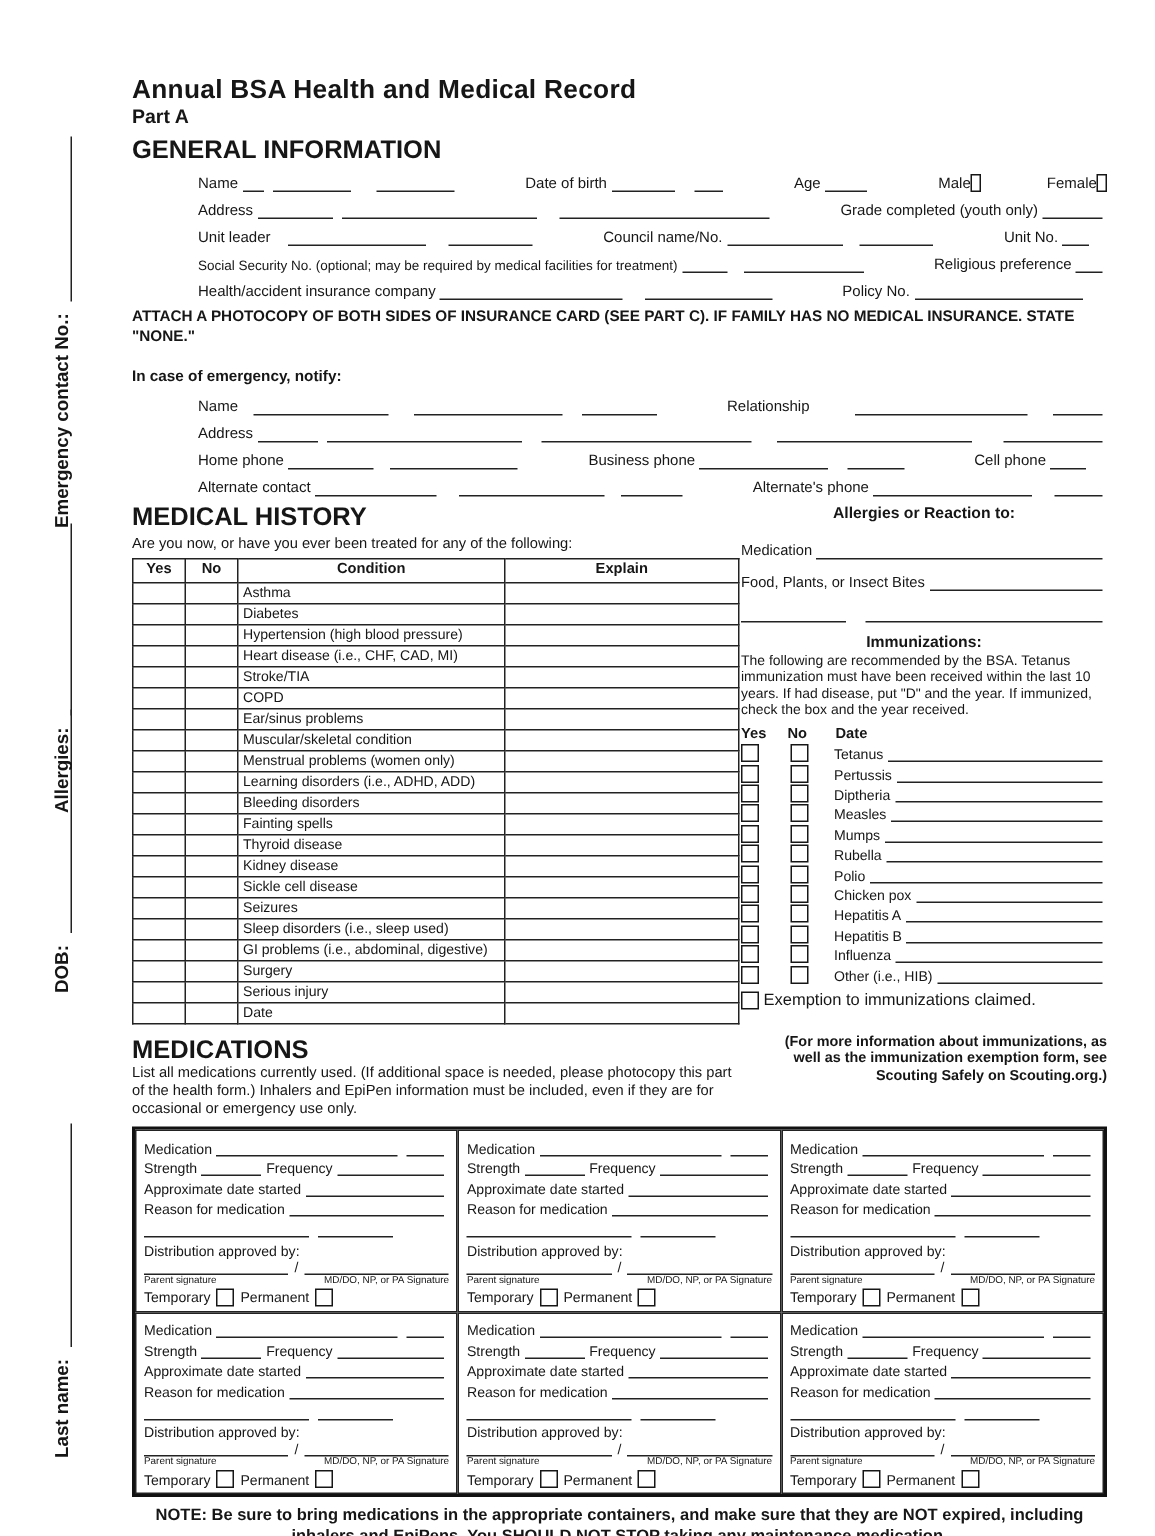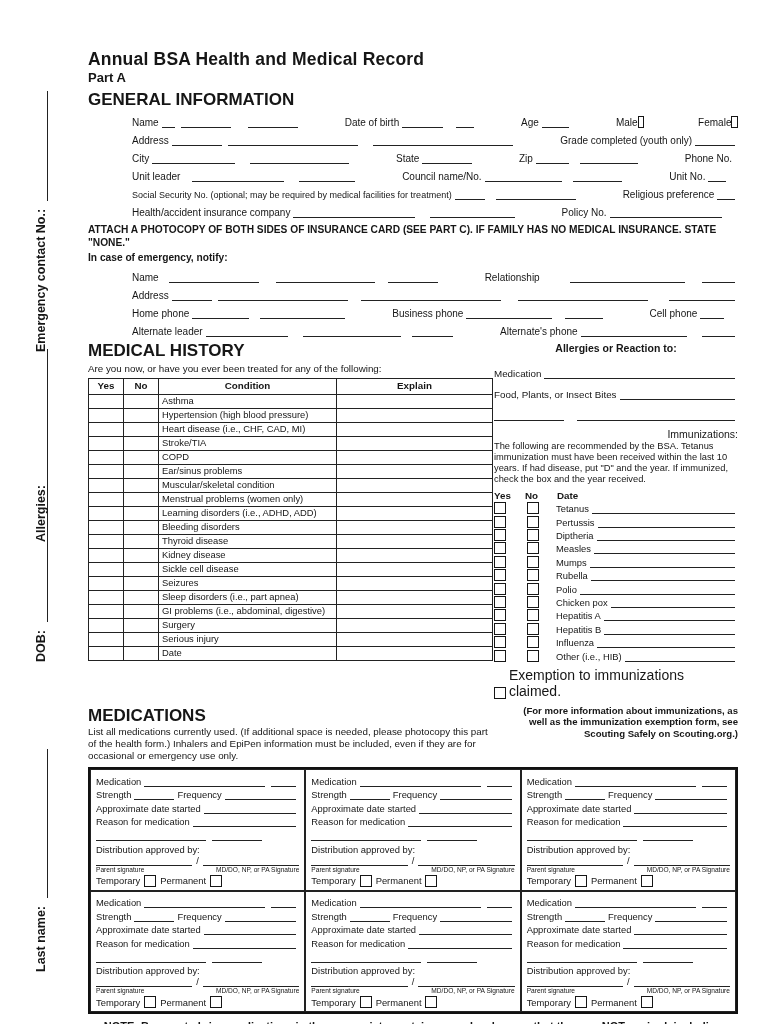--- a/index.html
+++ b/index.html
@@ -33,29 +33,29 @@
   .mh-wrap{display:flex;margin-top:4px;}
   .mh-left{width:406px;flex:none;}
   .mh-right{flex:1;padding-left:0;font-size:9.6px;}
   .mh-intro{font-size:9.8px;margin:2px 0 4px 0;}
   table.cond-table{border-collapse:collapse;table-layout:fixed;width:405px;font-size:9.4px;}
   table.cond-table th,table.cond-table td{border:1.2px solid #222;padding:1px 3px;height:11px;line-height:1.08;}
   table.cond-table th{font-size:9.8px;font-weight:bold;text-align:center;padding:2px 0;}
   td.cond{text-align:left;}
   .rp-head{font-weight:bold;font-size:10.5px;text-align:center;margin:1px 0 4px 0;}
   .rp-row{display:flex;align-items:flex-end;height:21px;font-size:9.8px;white-space:nowrap;}
-  .imm-head{font-weight:normal;font-size:10.5px;text-align:right;margin:7px 0 1px 0;}
+  .imm-head{font-weight:bold;font-size:10.5px;text-align:center;margin:7px 0 1px 0;}
   .imm-intro{font-size:9.3px;line-height:1.22;}
   .imm-cols{display:flex;font-weight:bold;font-size:9.8px;margin-top:4px;}
   .imm-cols .c1{width:31px}.imm-cols .c2{width:32px}
   .imm-row{display:flex;align-items:flex-end;height:13.4px;font-size:9.4px;}
   .imm-row .cb{flex:none;}
   .imm-row .cb.first{margin-right:21px;}
   .imm-row .imm-label{margin-left:17px;white-space:nowrap;}
-  .exemption{display:flex;align-items:flex-end;font-size:14px;margin-top:5px;gap:3px;}
+  .exemption{display:flex;align-items:flex-end;font-size:11px;margin-top:5px;gap:3px;}
   
   .med-head-wrap{display:flex;margin-top:6px;}
   .med-intro{width:408px;flex:none;font-size:9.8px;line-height:1.24;}
   .med-intro .sect{margin-top:0;}
   .imm-info{flex:1;padding-left:10px;font-size:9.6px;font-weight:bold;line-height:1.24;text-align:right;}
   .med-grid{
     display:grid;grid-template-columns:1fr 1fr 1fr;border:2px solid #111;margin-top:5px;width:646px;
   }
   .med-box{border:1px solid #222;padding:3px 5px 2px 5px;font-size:9.4px;}
   .mrow{display:flex;align-items:flex-end;height:13.6px;white-space:nowrap;}
@@ -97,45 +97,33 @@
     <span class="bl w30"></span>
     <span class="bl w110"></span>
     <span class="bl w110" style="margin-left:14px"></span>
     <span class="lab">Date of birth</span>
     <span class="bl w90"></span>
     <span class="bl w40" style="margin-left:10px"></span>
     <span class="lab">Age</span>
     <span class="bl w55 w60"></span>
     <span class="lab">Male</span>
     <span class="cb"></span>
-    <span class="lab" style="margin-left:10px">Female</span>
+    <span class="lab" style="">Female</span>
     <span class="cb"></span>
   </div>
 
   <div class="frow">
     <span class="lab">Address</span>
     <span class="bl w50"></span>
     <span class="bl w130"></span>
     <span class="bl grow" style="margin-left:12px"></span>
     <span class="lab">Grade completed (youth only)</span>
     <span class="bl w40"></span>
   </div>
 
-  <div class="frow">
-    <span class="lab">City</span>
-    <span class="bl w100"></span>
-    <span class="bl w120" style="margin-left:12px"></span>
-    <span class="lab">State</span>
-    <span class="bl w60"></span>
-    <span class="lab">Zip</span>
-    <span class="bl w40"></span>
-    <span class="bl w70" style="margin-left:8px"></span>
-    <span class="lab">Phone No.</span>
-    <span class="bl grow"></span>
-  </div>
 
   <div class="frow">
     <span class="lab">Unit leader</span>
     <span class="bl w130" style="margin-left:12px"></span>
     <span class="bl w80" style="margin-left:12px"></span>
     <span class="lab">Council name/No.</span>
     <span class="bl w110"></span>
     <span class="bl w70" style="margin-left:8px"></span>
     <span class="lab">Unit No.</span>
     <span class="bl w25"></span>
@@ -153,21 +141,21 @@
   <div class="frow">
     <span class="lab">Health/accident insurance company</span>
     <span class="bl w130"></span>
     <span class="bl w90" style="margin-left:12px"></span>
     <span class="lab">Policy No.</span>
     <span class="bl w120"></span>
     <span class="bl grow" style="margin-left:10px"></span>
   </div>
 
   <div class="boldline">ATTACH A PHOTOCOPY OF BOTH SIDES OF INSURANCE CARD (SEE PART C). IF FAMILY HAS NO MEDICAL INSURANCE. STATE "NONE."</div>
-  <div class="boldline" style="margin-top:2px">In case of emergency, notify:</div>
+  <div class="boldline" style="margin-top:14px">In case of emergency, notify:</div>
 
   <div class="frow">
     <span class="lab">Name</span>
     <span class="bl w110" style="margin-left:10px"></span>
     <span class="bl w120" style="margin-left:14px"></span>
     <span class="bl w60" style="margin-left:10px"></span>
     <span class="lab">Relationship</span>
     <span class="bl w140" style="margin-left:30px"></span>
     <span class="bl w40" style="margin-left:14px"></span>
   </div>
@@ -187,21 +175,21 @@
     <span class="bl w90" style="margin-left:8px"></span>
     <span class="lab">Business phone</span>
     <span class="bl w90"></span>
     <span class="bl w40" style="margin-left:10px"></span>
     <span class="lab">Cell phone</span>
     <span class="bl w25"></span>
     <span class="bl grow" style="margin-left:8px"></span>
   </div>
 
   <div class="frow">
-    <span class="lab">Alternate leader</span>
+    <span class="lab">Alternate contact</span>
     <span class="bl w100"></span>
     <span class="bl w120" style="margin-left:12px"></span>
     <span class="bl w50" style="margin-left:8px"></span>
     <span class="lab">Alternate's phone</span>
     <span class="bl w130"></span>
     <span class="bl w40" style="margin-left:12px"></span>
   </div>
 
   <div class="mh-wrap">
     <div class="mh-left">
@@ -225,20 +213,26 @@
         <tbody>
             <tr>
               <td></td>
               <td></td>
               <td class="cond">Asthma</td>
               <td class="expl"></td>
             </tr>
             <tr>
               <td></td>
               <td></td>
+              <td class="cond">Diabetes</td>
+              <td class="expl"></td>
+            </tr>
+            <tr>
+              <td></td>
+              <td></td>
               <td class="cond">Hypertension (high blood pressure)</td>
               <td class="expl"></td>
             </tr>
             <tr>
               <td></td>
               <td></td>
               <td class="cond">Heart disease (i.e., CHF, CAD, MI)</td>
               <td class="expl"></td>
             </tr>
             <tr>
@@ -279,20 +273,26 @@
             </tr>
             <tr>
               <td></td>
               <td></td>
               <td class="cond">Bleeding disorders</td>
               <td class="expl"></td>
             </tr>
             <tr>
               <td></td>
               <td></td>
+              <td class="cond">Fainting spells</td>
+              <td class="expl"></td>
+            </tr>
+            <tr>
+              <td></td>
+              <td></td>
               <td class="cond">Thyroid disease</td>
               <td class="expl"></td>
             </tr>
             <tr>
               <td></td>
               <td></td>
               <td class="cond">Kidney disease</td>
               <td class="expl"></td>
             </tr>
             <tr>
@@ -303,21 +303,21 @@
             </tr>
             <tr>
               <td></td>
               <td></td>
               <td class="cond">Seizures</td>
               <td class="expl"></td>
             </tr>
             <tr>
               <td></td>
               <td></td>
-              <td class="cond">Sleep disorders (i.e., part apnea)</td>
+              <td class="cond">Sleep disorders (i.e., sleep used)</td>
               <td class="expl"></td>
             </tr>
             <tr>
               <td></td>
               <td></td>
               <td class="cond">GI problems (i.e., abdominal, digestive)</td>
               <td class="expl"></td>
             </tr>
             <tr>
               <td></td>

